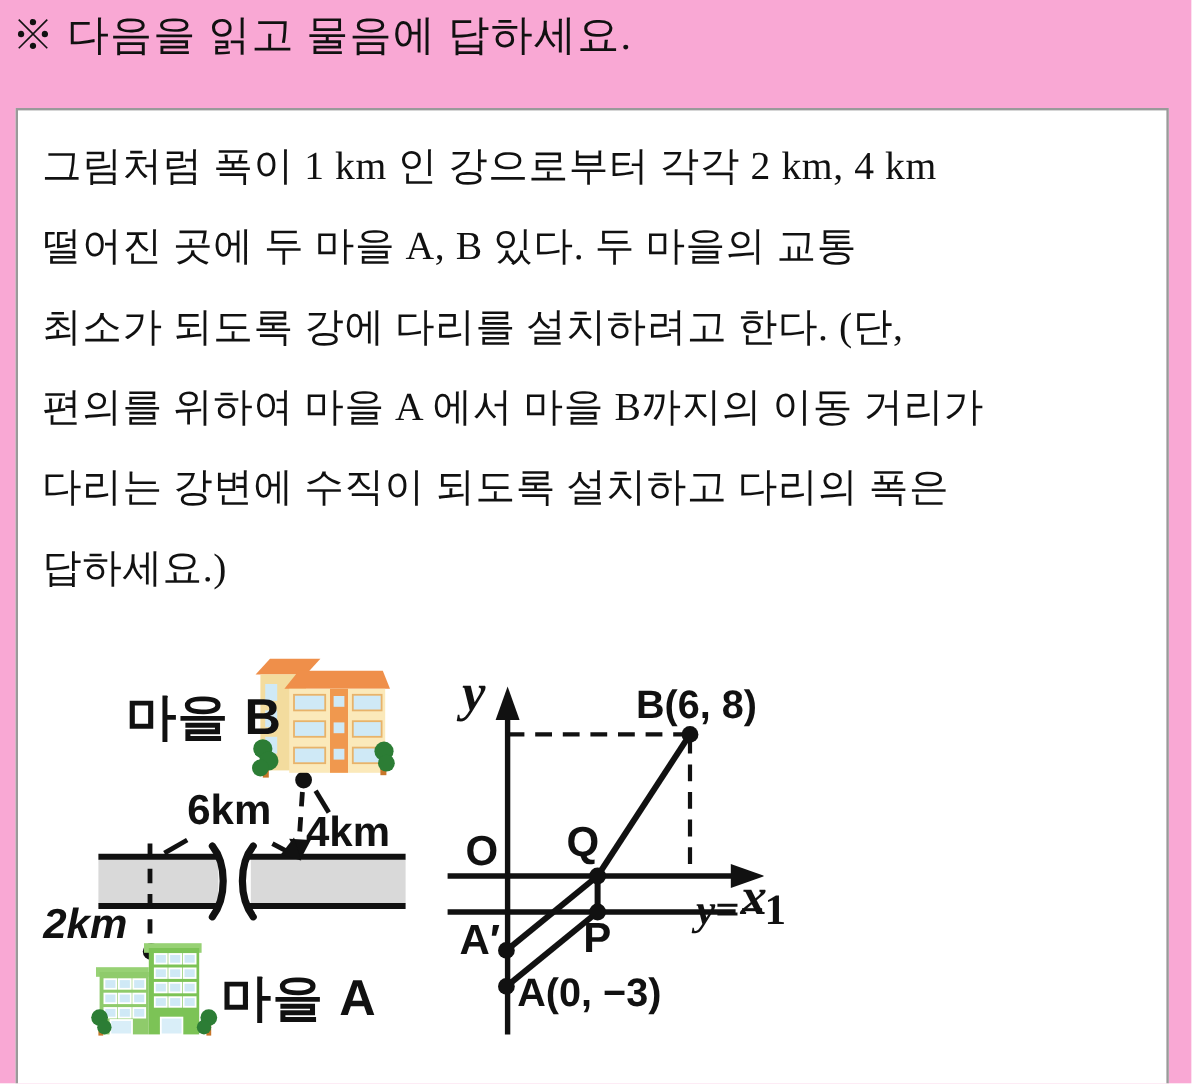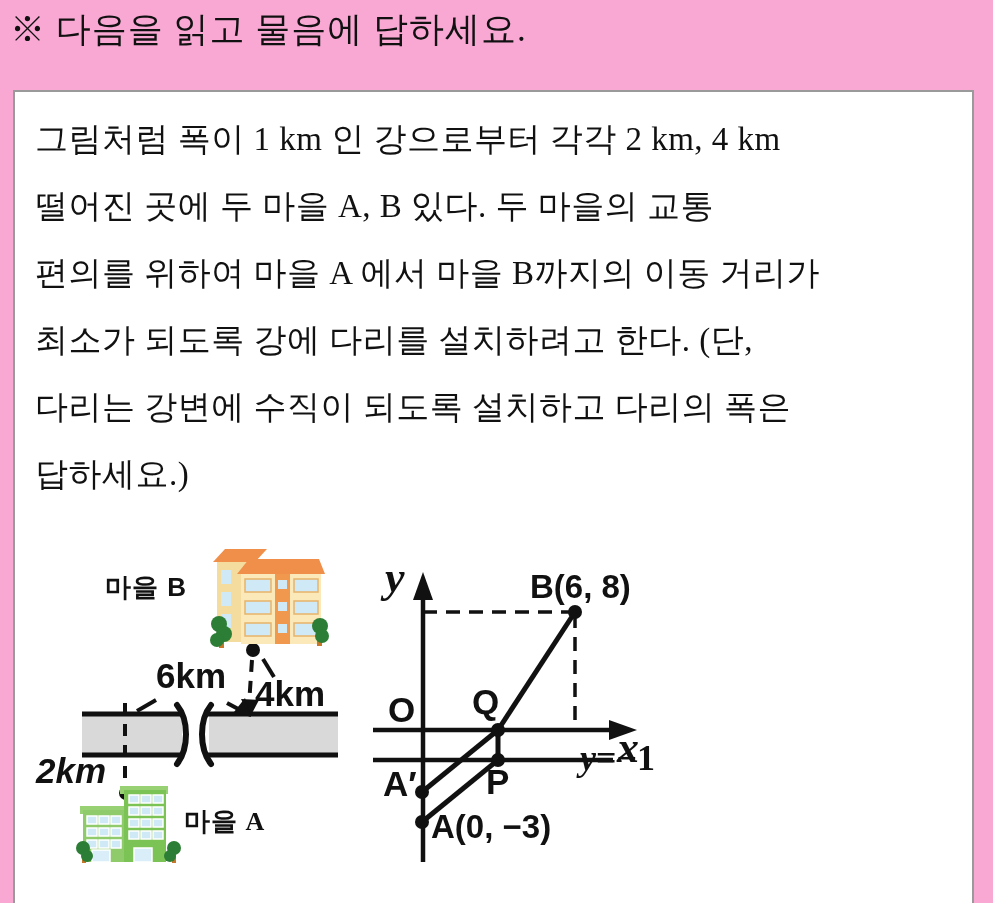--- a/index.html
+++ b/index.html
@@ -28,21 +28,21 @@
   }
   .problem-text .tline{
     height:67px;line-height:67px;
     font-size:33px;letter-spacing:0.5px;
     white-space:nowrap;
   }
   .lbl{
     font-family:"Liberation Sans","DejaVu Sans",sans-serif;
     font-weight:600;
   }
-  .vlabel{font-size:26px;letter-spacing:1px;}
+  .vlabel{font-size:42px;letter-spacing:1px;}
   .dlabel{font-size:35px;font-weight:600;}
   .mathvar{
     font-family:"Liberation Serif","DejaVu Serif",serif;
     font-style:italic;font-size:44px;font-weight:600;
   }
   .ptlabel{font-size:35px;font-weight:600;}
   .coordlabel{font-size:33px;font-weight:600;}
   .linelabel{font-size:36px;font-weight:600;font-family:"Liberation Serif","DejaVu Serif",serif;}
   .linelabel .sym{font-style:italic;}
   svg{position:absolute;overflow:visible;}
@@ -51,22 +51,22 @@
 <body>
 
 <div class="page">
 
   <div class="abs header-line">※ 다음을 읽고 물음에 답하세요.</div>
 
   <div class="problem-box">
     <div class="problem-text">
       <div class="tline">그림처럼 폭이 1 km 인 강으로부터 각각 2 km, 4 km</div>
       <div class="tline">떨어진 곳에 두 마을 A, B 있다. 두 마을의 교통</div>
+      <div class="tline">최소가 되도록 강에 다리를 설치하려고 한다. (단,</div>
       <div class="tline">편의를 위하여 마을 A 에서 마을 B까지의 이동 거리가</div>
-      <div class="tline">최소가 되도록 강에 다리를 설치하려고 한다. (단,</div>
       <div class="tline">다리는 강변에 수직이 되도록 설치하고 다리의 폭은</div>
       <div class="tline">답하세요.)</div>
     </div>
   </div>
 
   <svg style="left:30px;top:540px;" width="365" height="360" viewBox="0 0 365 360">
 
     <g>
       <rect x="52" y="176" width="100" height="37" fill="#d9d9d9"></rect>
       <line x1="52" y1="174" x2="151" y2="174" stroke="#111" stroke-width="5"></line>
@@ -167,21 +167,21 @@
         <circle cx="94" cy="66" r="7" fill="#2c7d35"></circle>
         <circle cx="90" cy="74" r="6" fill="#2c7d35"></circle>
       </g>
     </g>
   </svg>
 
   <div class="abs lbl vlabel" style="left:105px;top:570px;">마을 B</div>
   <div class="abs lbl dlabel" style="left:156px;top:656px;">6km</div>
   <div class="abs lbl dlabel" style="left:255px;top:674px;">4km</div>
   <div class="abs lbl dlabel" style="left:36px;top:751px;font-style:italic;">2km</div>
-  <div class="abs lbl vlabel" style="left:184px;top:804px;font-family:Liberation Serif, serif;">마을 A</div>
+  <div class="abs lbl vlabel" style="left:184px;top:804px;">마을 A</div>
 
   <svg style="left:365px;top:550px;" width="325" height="330" viewBox="0 0 325 330">
 
     <line x1="58" y1="38" x2="58" y2="312" stroke="#111" stroke-width="4.5"></line>
     <polygon points="58,22 48,50 68,50" fill="#111"></polygon>
     <line x1="8" y1="180" x2="252" y2="180" stroke="#111" stroke-width="4.5"></line>
     <polygon points="272,180 244,170 244,190" fill="#111"></polygon>
 
     <line x1="8" y1="210" x2="248" y2="210" stroke="#111" stroke-width="4.5"></line>
 

